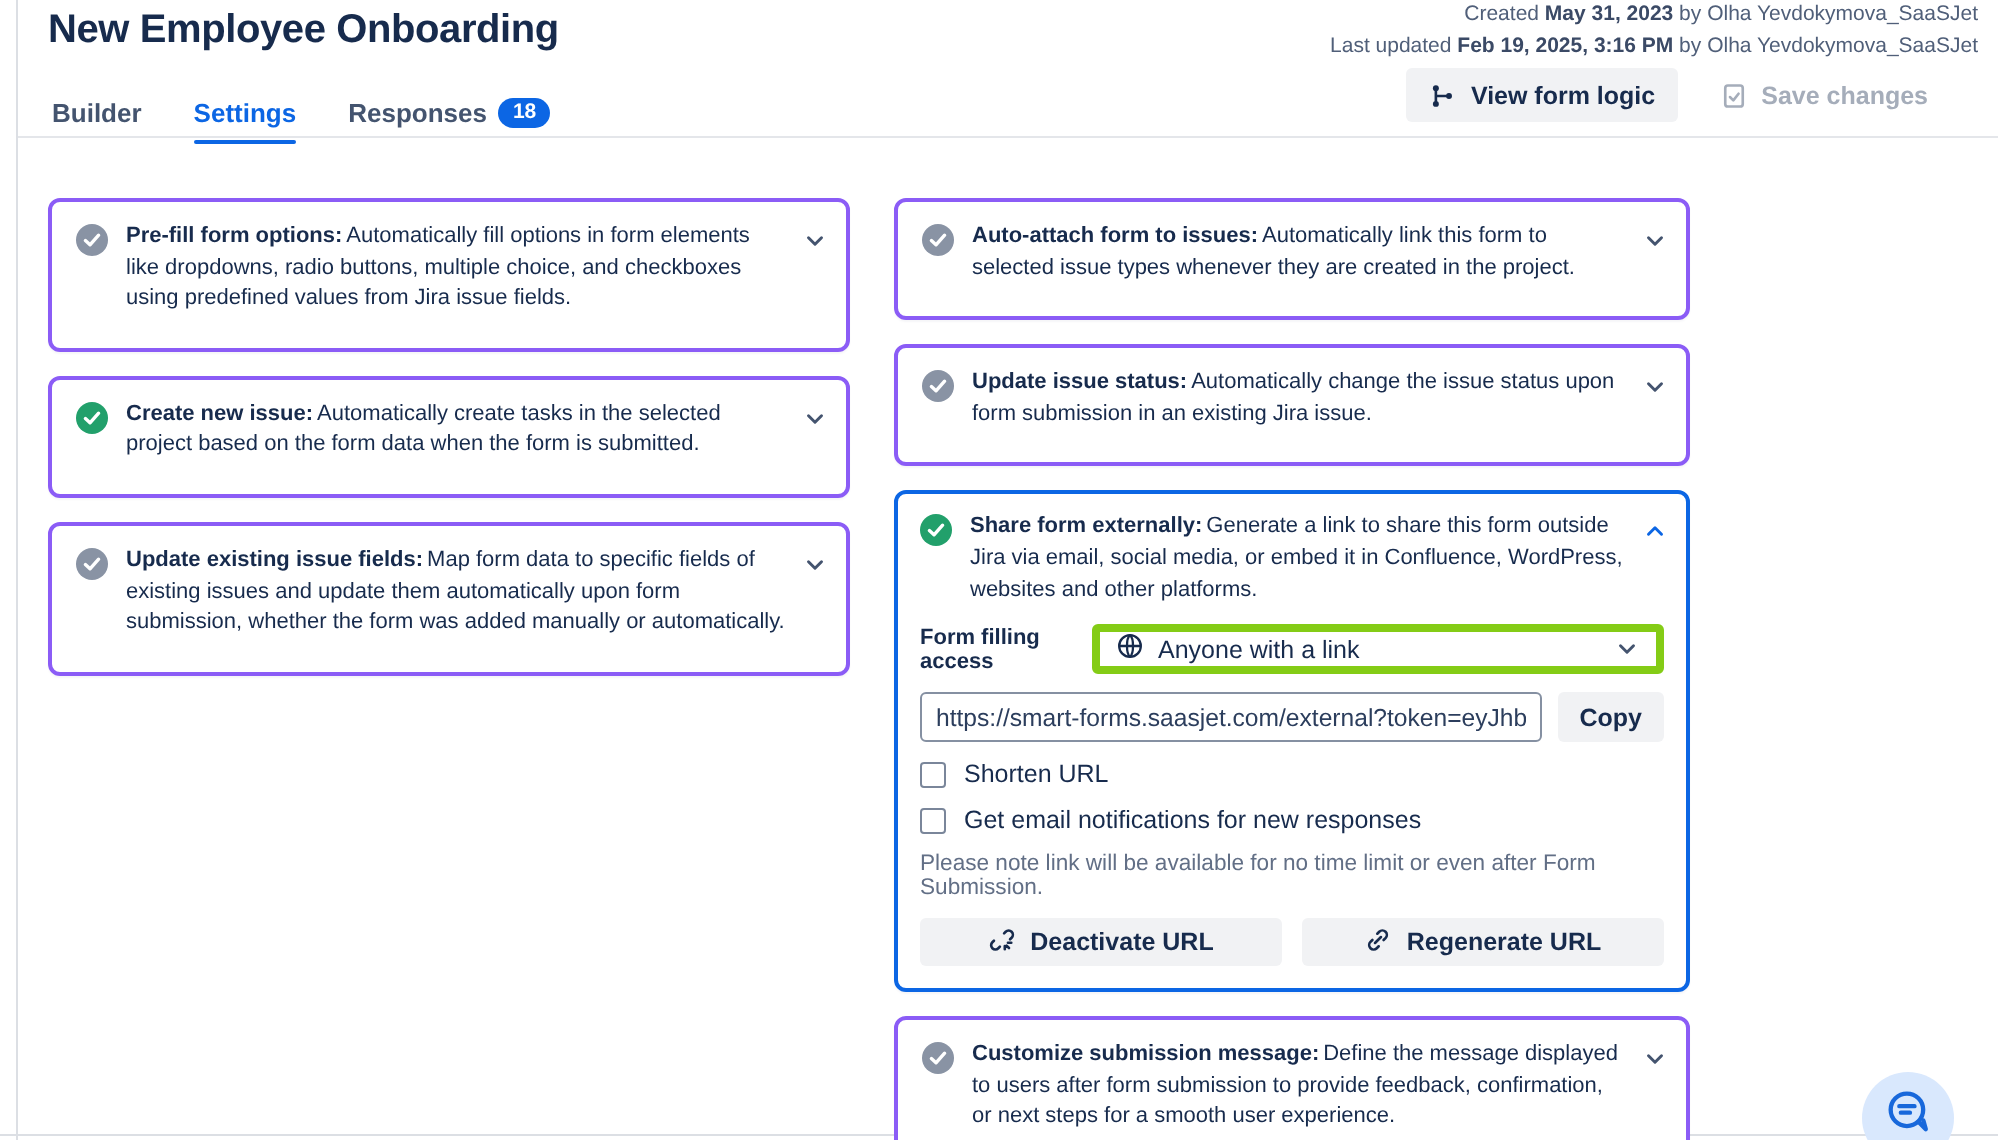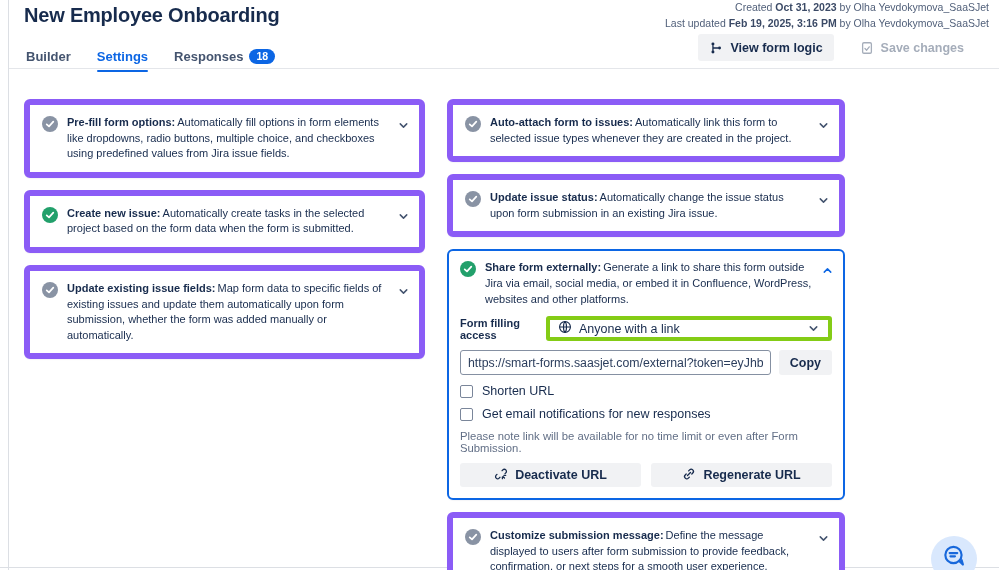--- a/index.html
+++ b/index.html
@@ -13,39 +13,39 @@
 
   .meta { position:absolute; right:10px; top:0; text-align:right; font-size:10.5px; color:#505f79; line-height:1.5; }
   .meta b { color:#3b4a66; }
 
   .tabs { position:absolute; left:26px; top:49px; display:flex; gap:26px; font-size:13px; font-weight:600; color:#44546f; align-items:center; }
   .tab { cursor:pointer; position:relative; display:flex; align-items:center; gap:6px; padding-bottom:8px; }
   .tab.active { color:#0c66e4; }
   .tab.active::after { content:""; position:absolute; left:0; right:0; bottom:0; height:2px; background:#0c66e4; border-radius:2px; }
   .badge { background:#0c66e4; color:#fff; border-radius:9px; font-size:10.5px; font-weight:700; padding:2px 7px; line-height:1; }
 
-  .toolbar { position:absolute; right:24px; top:34px; display:flex; gap:15px; align-items:flex-end; }
+  .toolbar { position:absolute; right:24px; top:34px; display:flex; gap:10px; align-items:flex-end; }
   .btn { border:none; display:inline-flex; align-items:center; gap:7px; height:27px; padding:0 11px;
     border-radius:3px; font-family:inherit; font-size:12.5px; font-weight:700; cursor:pointer; }
   .btn.subtle { background:#f1f2f4; color:#172b4d; }
   .btn.disabled { background:transparent; color:#a5adba; cursor:default; }
   .btn svg { display:block; }
 
   .divider { position:absolute; left:9px; top:68px; width:990px; height:1px; background:#e4e6ea; }
 
   .intro { position:absolute; left:24px; top:77px; font-size:12px; color:#172b4d; }
   .intro b { margin-right:2px; }
   .intro a { color:#0c66e4; text-decoration:none; cursor:pointer; margin-left:2px; }
 
   .grid { position:absolute; left:24px; top:99px; width:821px; display:flex; gap:22px; align-items:flex-start; }
   .col { display:flex; flex-direction:column; gap:12px; }
   .col.l { width:401px; } .col.r { width:398px; }
 
-  .card { position:relative; background:#fff; border:6px solid #8b5cf6; border-radius:6px;
-    padding:10px 30px 10px 12px; display:flex; gap:9px; box-shadow:0 1px 1px rgba(9,30,66,.04); cursor:pointer; }
+  .card { position:relative; background:#fff; border:2px solid #8b5cf6; border-radius:6px;
+    padding:10px 30px 16px 12px; display:flex; gap:9px; box-shadow:0 1px 1px rgba(9,30,66,.04); cursor:pointer; }
   .card-text { font-size:11px; line-height:1.42; color:#172b4d; }
   .card-text b { margin-right:2px; }
   .check { width:16px; height:16px; flex:0 0 16px; margin-top:1px; }
   .icon-gray { color:#8993a4; } .icon-green { color:#22a06b; }
   .chev { position:absolute; right:9px; top:13px; color:#44546f; }
 
   .card.expanded { display:block; border:2px solid #0c66e4; padding:9px 11px 11px; cursor:default; }
   .card-head { position:relative; display:flex; gap:9px; padding-right:20px; cursor:pointer; }
   .card-head .chev { top:3px; right:-2px; }
 
@@ -77,21 +77,21 @@
 </head>
 <body>
 
 <div class="page">
   <div class="left-border"></div>
   <div class="bottom-border"></div>
 
   <h1 class="page-title">New Employee Onboarding</h1>
 
   <div class="meta">
-    <div><span>Created </span><b>Oct 31, 2023</b><span> by Olha Yevdokymova_SaaSJet</span></div>
+    <div><span>Created </span><b>May 31, 2023</b><span> by Olha Yevdokymova_SaaSJet</span></div>
     <div><span>Last updated </span><b>Feb 19, 2025, 3:16 PM</b><span> by Olha Yevdokymova_SaaSJet</span></div>
   </div>
 
   <div class="tabs">
     <div class="tab">
         <span>Builder</span>
       </div>
     <div class="tab active">
         <span>Settings</span>
       </div>

